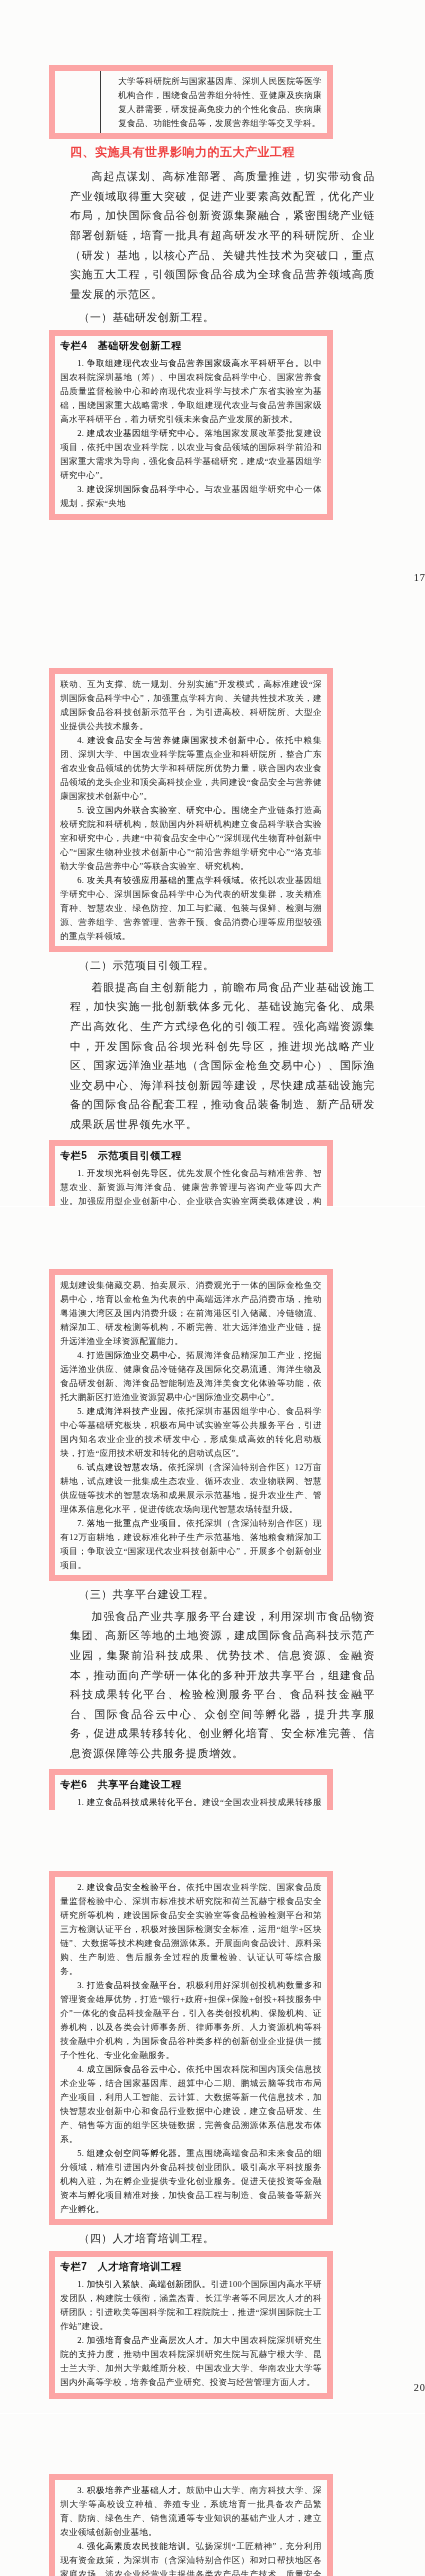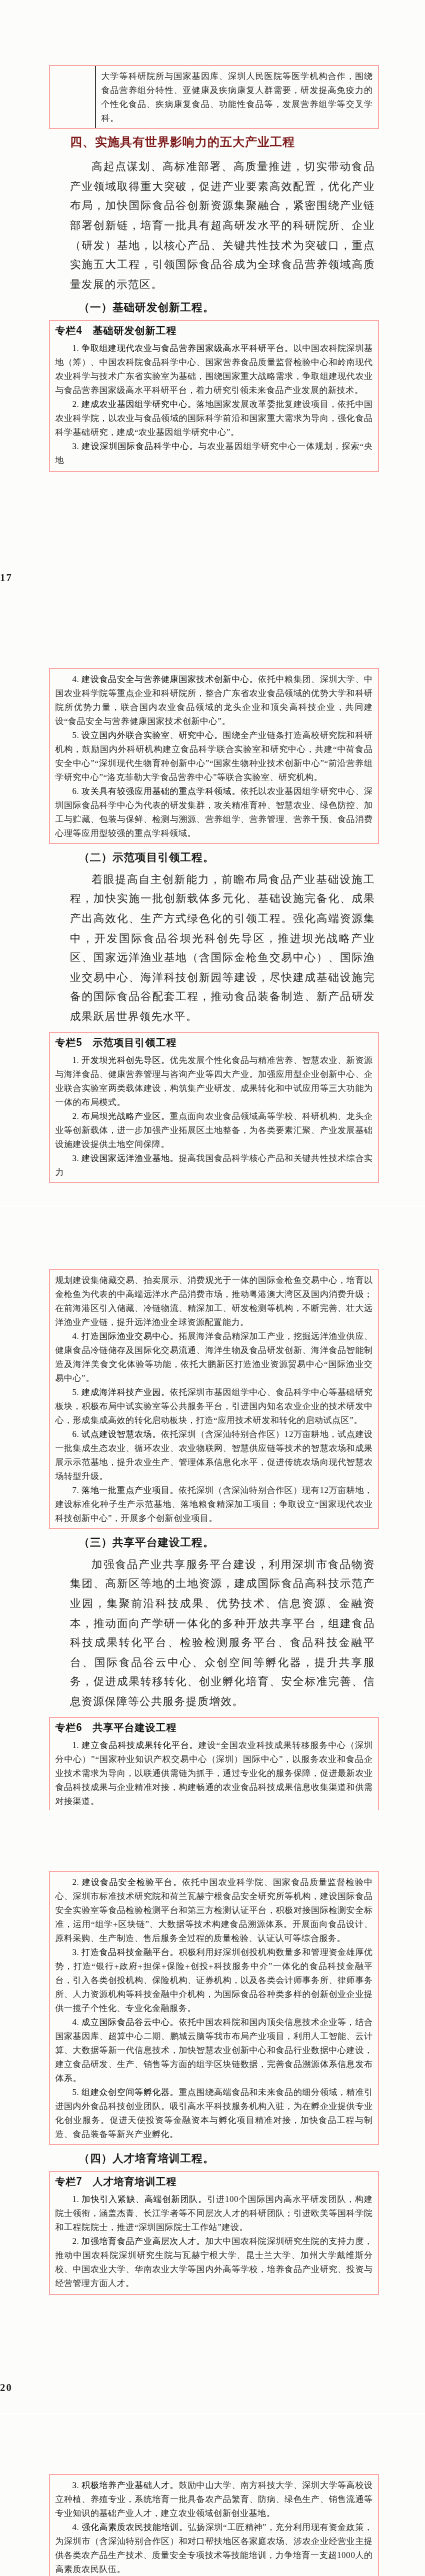--- a/index.html
+++ b/index.html
@@ -9,42 +9,42 @@
   .page{position:absolute;left:0;width:426px;height:603px;box-sizing:border-box;
         overflow:hidden;background:#fcfcfb;}
   .p1{top:0;padding-top:60px}
   .p2{top:603px;padding-top:60px}
   .p3{top:1207px;padding-top:57px}
   .p4{top:1810px;padding-top:56px}
   .p5{top:2414px;padding-top:55px}
 
   .h1{margin:4.1px 0 6.2px 70px;width:305px;
       font-family:"Liberation Sans","DejaVu Sans",sans-serif;
-      font-weight:bold;font-size:12px;color:#7f1d1d;letter-spacing:0.5px;}
-  .h3{margin:6.2px 0 5.2px 70px;width:305px;font-weight:bold;font-size:10.8px;
+      font-weight:bold;font-size:12px;color:#ef4444;letter-spacing:0.5px;}
+  .h3{margin:6.2px 0 5.2px 70px;width:305px;font-weight:normal;font-size:10.8px;
       text-indent:0.8em;letter-spacing:0.5px;}
   .para{margin:0 0 4.1px 70px;width:305px;font-size:10.8px;line-height:19.6px;
         text-align:justify;text-indent:2em;letter-spacing:0.8px;}
 
-  .box{margin:5.2px 0 5.2px 49px;width:330px;border:1px solid #fca5a5;
-       box-sizing:border-box;padding:2.6px 5.2px 3.6px;background:transparent;}
+  .box{margin:5.2px 0 5.2px 49px;width:284px;border:6px solid #fca5a5;
+       box-sizing:border-box;padding:2.6px 5.2px 3.6px;background:transparent;gap:12px;}
   .box-h{text-align:left;font-family:"Liberation Sans","DejaVu Sans",sans-serif;
          font-weight:bold;font-size:10px;margin:1px 0 2.6px;letter-spacing:0.5px;color:#161616;}
   .box-row{margin:0;font-size:8.5px;line-height:14px;text-align:justify;
            text-indent:2em;letter-spacing:0.3px;color:#1d1d1d;}
   .box-row.tail{text-indent:0;}
   .blead{font-weight:normal;color:#000;}
 
   .box-frag{display:flex;padding:0;}
   .frag-cell{width:45px;border-right:1px solid #3a3a3a;}
   .frag-main{flex:1;padding:2.6px 5.2px 3.1px;}
   .frag-main .box-row{text-indent:0;}
 
-  .pageno{position:absolute;bottom:19.6px;left:0;width:100%;text-align:left;
-          font-size:10.3px;letter-spacing:1px;color:#222;font-weight:bold;}
+  .pageno{position:absolute;bottom:19.6px;left:0;width:100%;text-align:right;
+          font-size:10.3px;letter-spacing:1px;color:#222;}
 </style>
 </head>
 <body>
 
 <div id="doc">
     <section class="page p1">
       <div class="box box-frag">
         <div class="frag-cell"></div>
         <div class="frag-main">
           <p class="box-row tail">大学等科研院所与国家基因库、深圳人民医院等医学机构合作，围绕食品营养组分特性、亚健康及疾病康复人群需要，研发提高免疫力的个性化食品、疾病康复食品、功能性食品等，发展营养组学等交叉学科。</p>
@@ -56,20 +56,21 @@
       <div class="box">
         <div class="box-h">专栏4　基础研发创新工程</div>
         <p class="box-row"><span class="blead">1. 争取组建现代农业与食品营养国家级高水平科研平台。</span><span>以中国农科院深圳基地（筹）、中国农科院食品科学中心、国家营养食品质量监督检验中心和岭南现代农业科学与技术广东省实验室为基础，围绕国家重大战略需求，争取组建现代农业与食品营养国家级高水平科研平台，着力研究引领未来食品产业发展的新技术。</span></p>
         <p class="box-row"><span class="blead">2. 建成农业基因组学研究中心。</span><span>落地国家发展改革委批复建设项目，依托中国农业科学院，以农业与食品领域的国际科学前沿和国家重大需求为导向，强化食品科学基础研究，建成“农业基因组学研究中心”。</span></p>
         <p class="box-row"><span class="blead">3. 建设深圳国际食品科学中心。</span><span>与农业基因组学研究中心一体规划，探索“央地</span></p>
       </div>
       <div class="pageno">17</div>
     </section>
     <section class="page p2">
       <div class="box">
+        <p class="box-row tail">联动、互为支撑、统一规划、分别实施”开发模式，高标准建设“深圳国际食品科学中心”，加强重点学科方向、关键共性技术攻关，建成国际食品谷科技创新示范平台，为引进高校、科研院所、大型企业提供公共技术服务。</p>
         <p class="box-row"><span class="blead">4. 建设食品安全与营养健康国家技术创新中心。</span><span>依托中粮集团、深圳大学、中国农业科学院等重点企业和科研院所，整合广东省农业食品领域的优势大学和科研院所优势力量，联合国内农业食品领域的龙头企业和顶尖高科技企业，共同建设“食品安全与营养健康国家技术创新中心”。</span></p>
         <p class="box-row"><span class="blead">5. 设立国内外联合实验室、研究中心。</span><span>围绕全产业链条打造高校研究院和科研机构，鼓励国内外科研机构建立食品科学联合实验室和研究中心，共建“中荷食品安全中心”“深圳现代生物育种创新中心”“国家生物种业技术创新中心”“前沿营养组学研究中心”“洛克菲勒大学食品营养中心”等联合实验室、研究机构。</span></p>
         <p class="box-row"><span class="blead">6. 攻关具有较强应用基础的重点学科领域。</span><span>依托以农业基因组学研究中心、深圳国际食品科学中心为代表的研发集群，攻关精准育种、智慧农业、绿色防控、加工与贮藏、包装与保鲜、检测与溯源、营养组学、营养管理、营养干预、食品消费心理等应用型较强的重点学科领域。</span></p>
       </div>
       <div class="h3">（二）示范项目引领工程。</div>
       <p class="para">着眼提高自主创新能力，前瞻布局食品产业基础设施工程，加快实施一批创新载体多元化、基础设施完备化、成果产出高效化、生产方式绿色化的引领工程。强化高端资源集中，开发国际食品谷坝光科创先导区，推进坝光战略产业区、国家远洋渔业基地（含国际金枪鱼交易中心）、国际渔业交易中心、海洋科技创新园等建设，尽快建成基础设施完备的国际食品谷配套工程，推动食品装备制造、新产品研发成果跃居世界领先水平。</p>
       <div class="box">
         <div class="box-h">专栏5　示范项目引领工程</div>
         <p class="box-row"><span class="blead">1. 开发坝光科创先导区。</span><span>优先发展个性化食品与精准营养、智慧农业、新资源与海洋食品、健康营养管理与咨询产业等四大产业。加强应用型企业创新中心、企业联合实验室两类载体建设，构筑集产业研发、成果转化和中试应用等三大功能为一体的布局模式。</span></p>
         <p class="box-row"><span class="blead">2. 布局坝光战略产业区。</span><span>重点面向农业食品领域高等学校、科研机构、龙头企业等创新载体，进一步加强产业拓展区土地整备，为各类要素汇聚、产业发展基础设施建设提供土地空间保障。</span></p>

